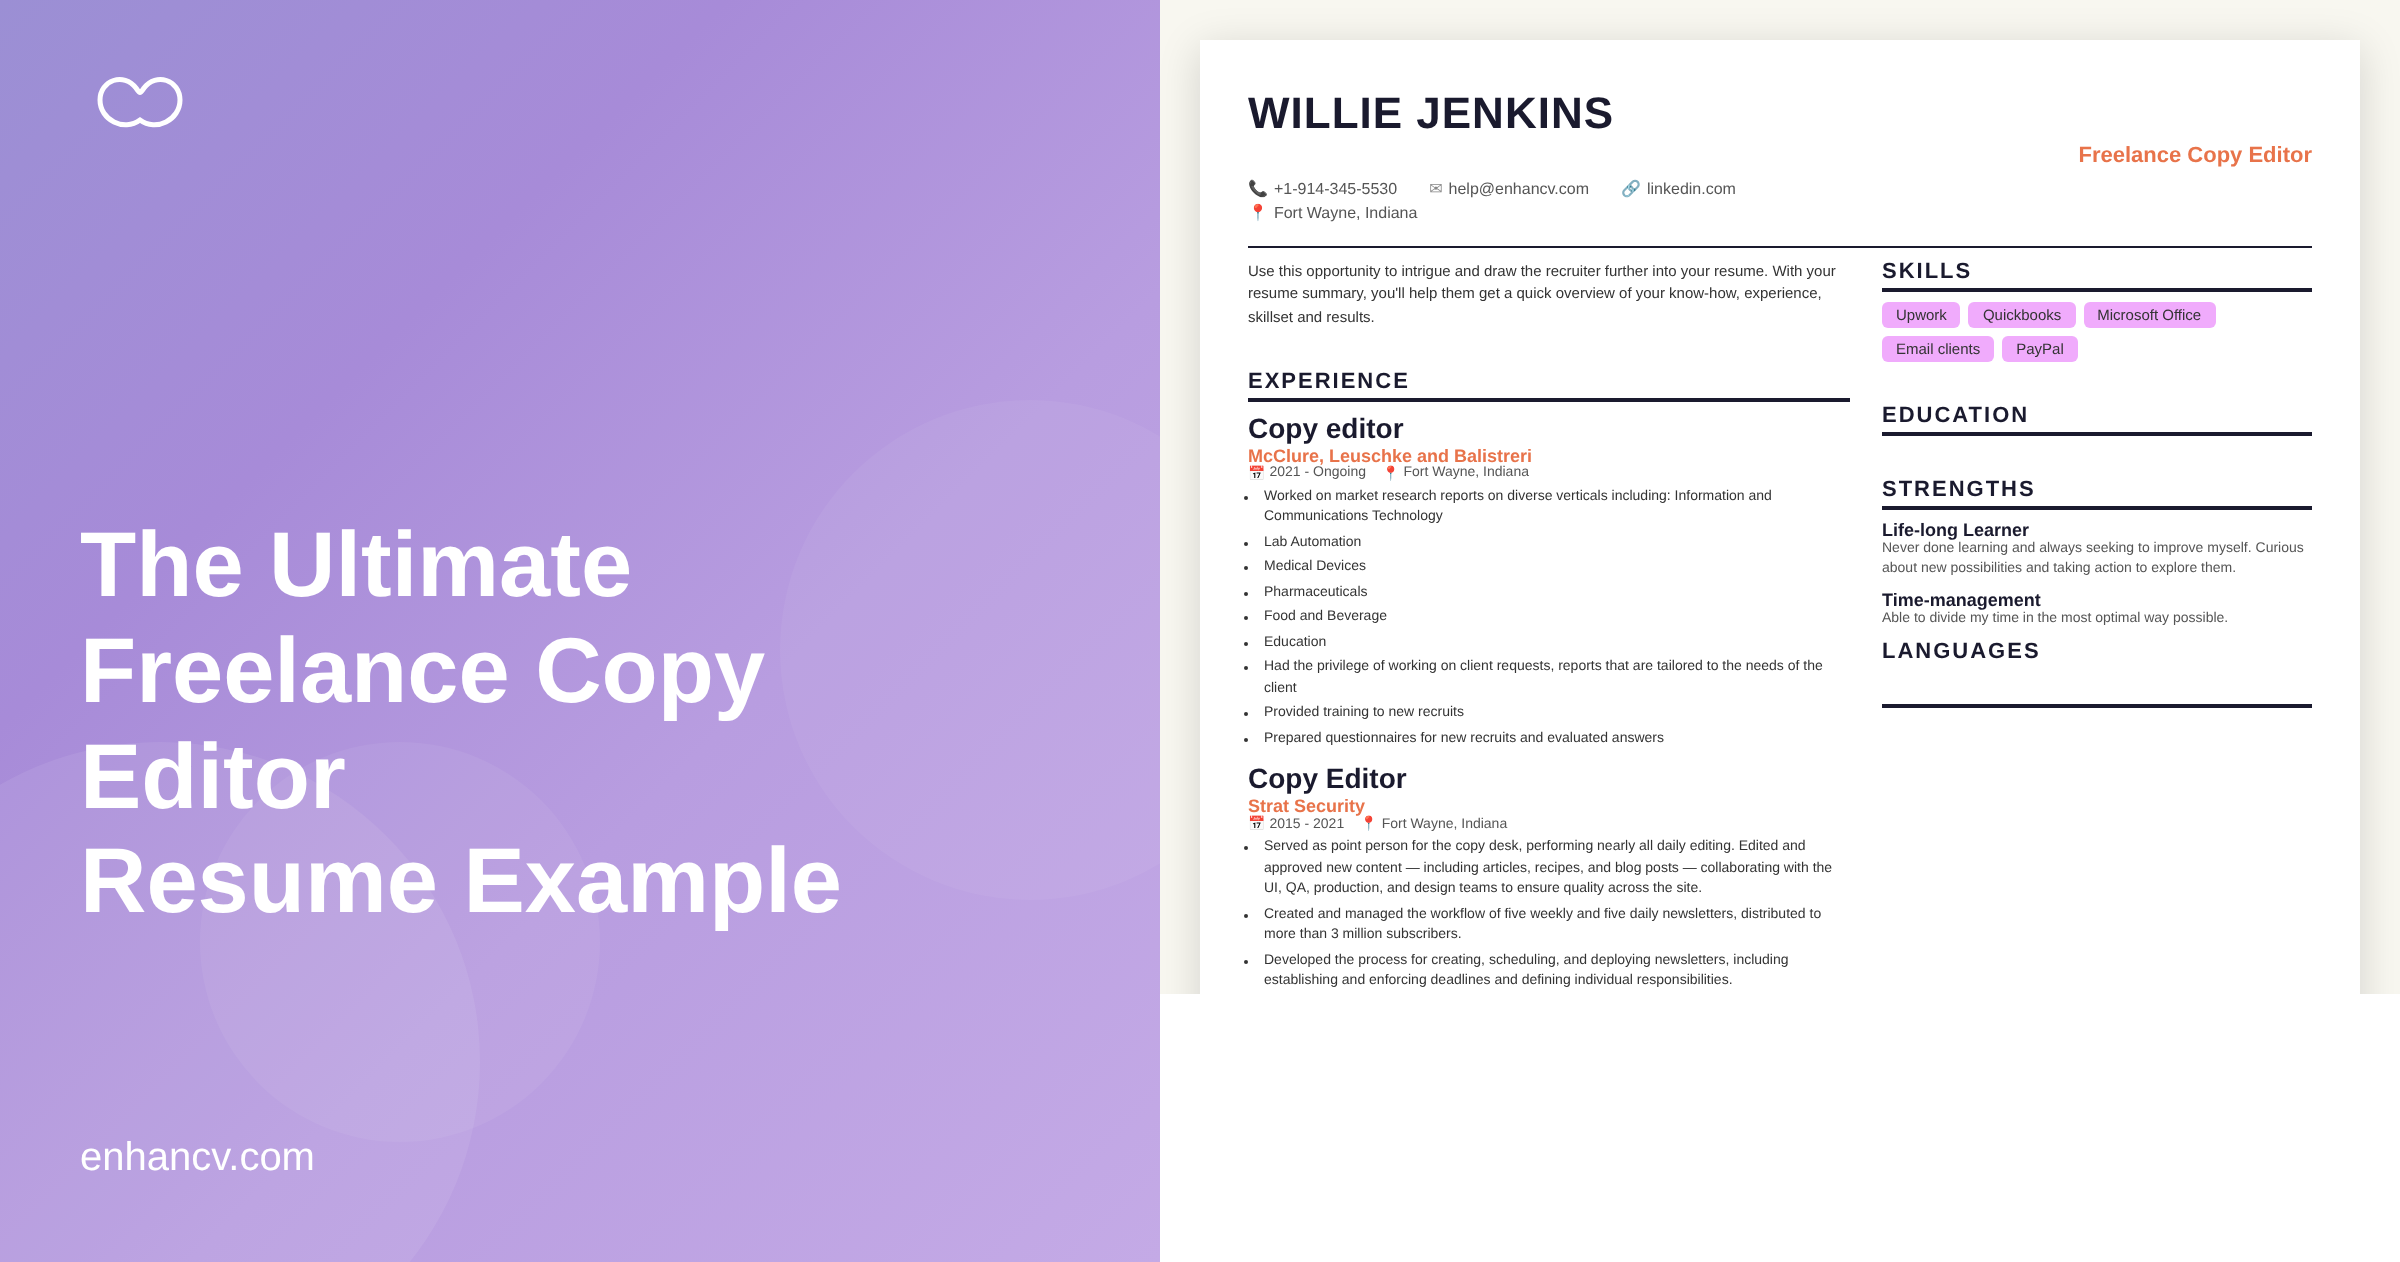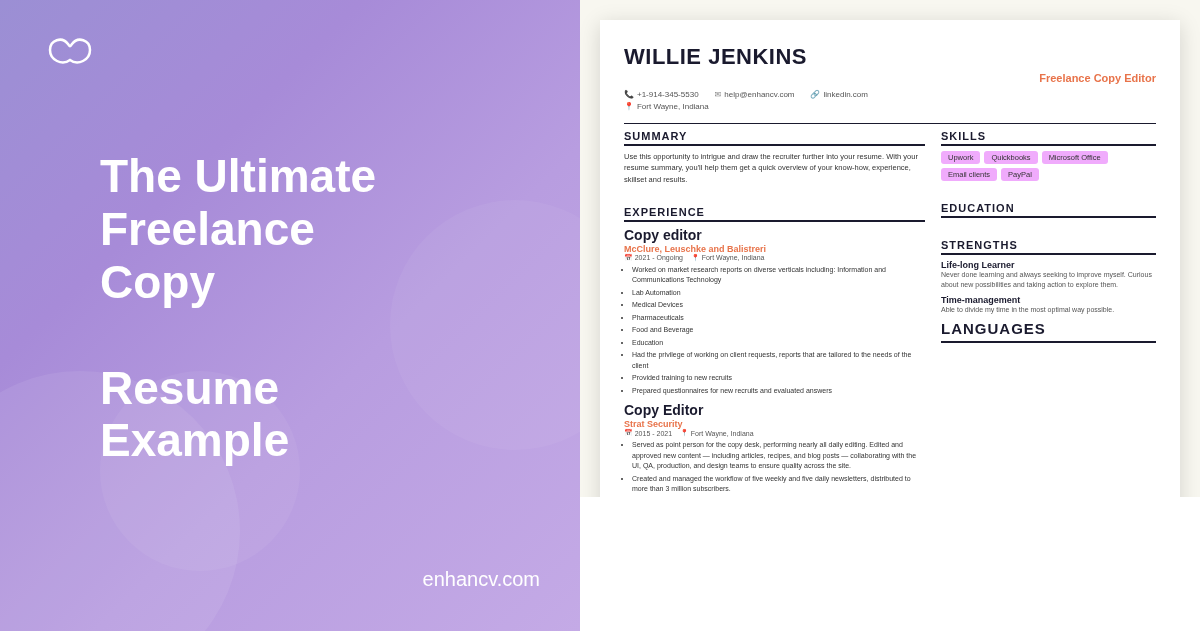--- a/index.html
+++ b/index.html
@@ -11,21 +11,21 @@
       display: flex;
     }
 
     
     .left-panel {
       width: 580px;
       height: 631px;
       background: linear-gradient(135deg, #9b8fd4 0%, #a78bd8 30%, #b89de0 60%, #c4aae6 100%);
       position: relative;
       display: flex;
-      flex-direction: row;
+      flex-direction: column;
       padding: 30px 40px;
       overflow: hidden;
     }
 
     
     .circle-decor-1 {
       position: absolute;
       width: 320px;
       height: 320px;
       border-radius: 50%;
@@ -266,27 +266,27 @@
 
     .strength-desc {
       font-size: 7px;
       color: #555;
       line-height: 1.4;
       margin-bottom: 3px;
     }
 
     
     .lang-title {
-      font-size: 15px;
+      font-size: 11px;
       font-weight: 900;
       color: #1a1a2e;
       text-transform: uppercase;
       letter-spacing: 1px;
       border-bottom: 2px solid #1a1a2e;
-      padding-bottom: 4px;
+      padding-bottom: 20px;
       margin-top: 6px;
     }
 
     .meta-icon {
       font-size: 7px;
     }
   </style>
 </head>
 <body>
 
@@ -297,21 +297,21 @@
 
   <div class="logo">
     <svg viewBox="0 0 60 40" fill="none" xmlns="http://www.w3.org/2000/svg">
       <path d="M10 20 C10 10, 22 6, 28 14 C30 17, 30 17, 32 14 C38 6, 50 10, 50 20 C50 30, 38 36, 30 30 C22 36, 10 30, 10 20Z" stroke="white" stroke-width="2.5" fill="none"></path>
     </svg>
   </div>
 
   <div class="main-title">
     <span>The Ultimate</span><br>
     <span>Freelance Copy</span><br>
-    <br>
+    <span>Editor</span><br>
     <span>Resume Example</span>
   </div>
 
   <div class="site-url">
     <span>enhancv.com</span>
   </div>
 </div>
 
 <div class="right-panel">
   <div class="resume-card">
@@ -340,21 +340,20 @@
         </span>
       </div>
     </div>
 
     <hr class="resume-divider">
 
     <div class="resume-body">
 
       <div class="resume-left-col">
 
-        <div class="section-title">SUMMARY</div>
         <div class="summary-text">Use this opportunity to intrigue and draw the recruiter further into your resume. With your resume summary, you'll help them get a quick overview of your know-how, experience, skillset and results.</div>
 
         <div class="section-title">EXPERIENCE</div>
 
         <div>
           <div class="exp-job-title">Copy editor</div>
           <div class="exp-company">McClure, Leuschke and Balistreri</div>
           <div class="exp-meta">
             <span><span class="meta-icon">📅</span> 2021 - Ongoing</span>
             <span><span class="meta-icon">📍</span> Fort Wayne, Indiana</span>

